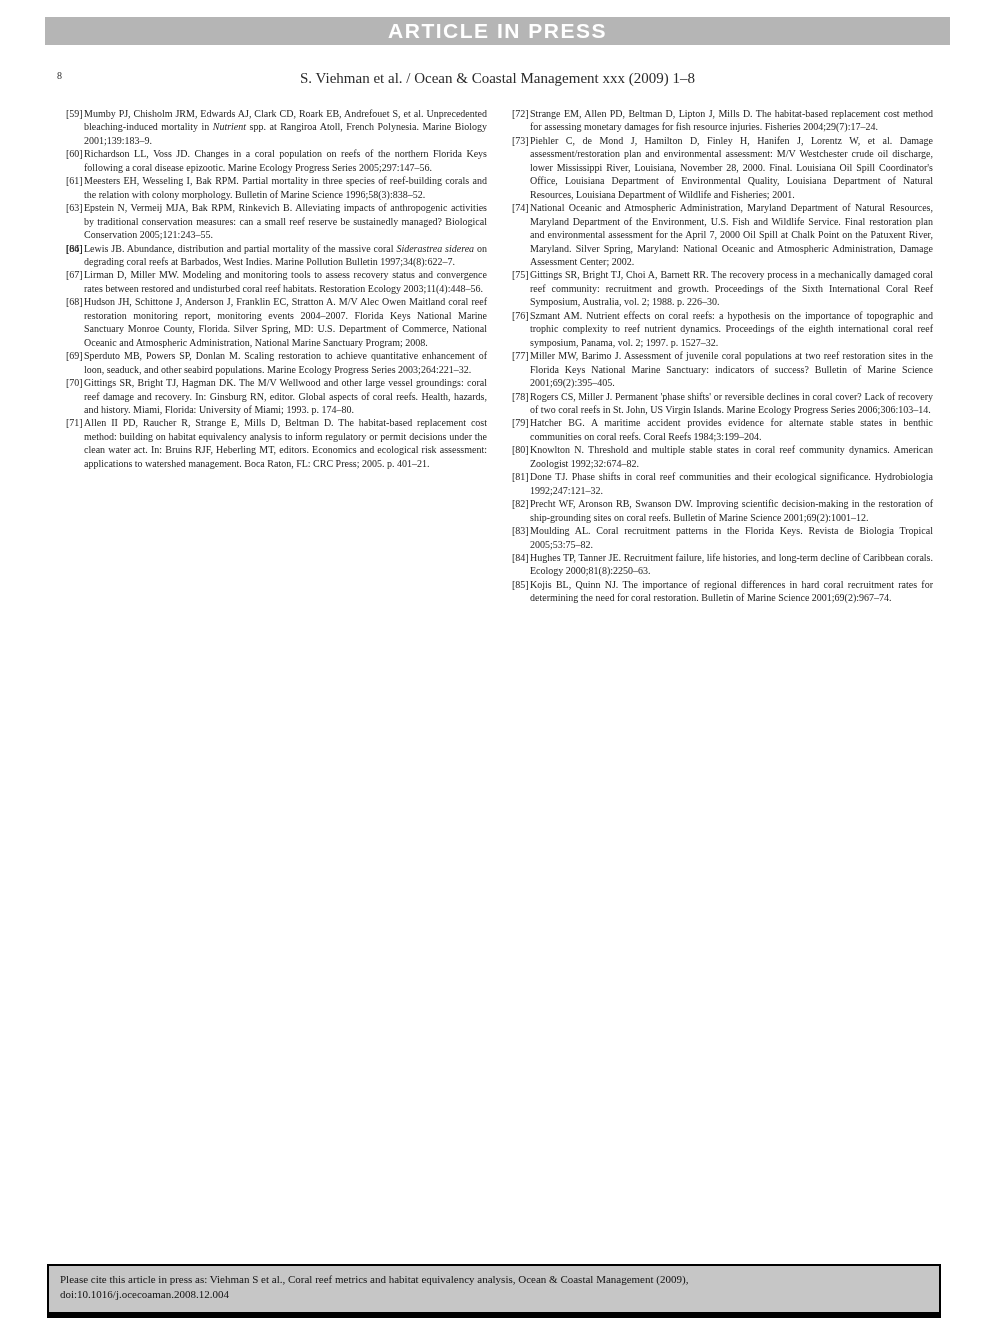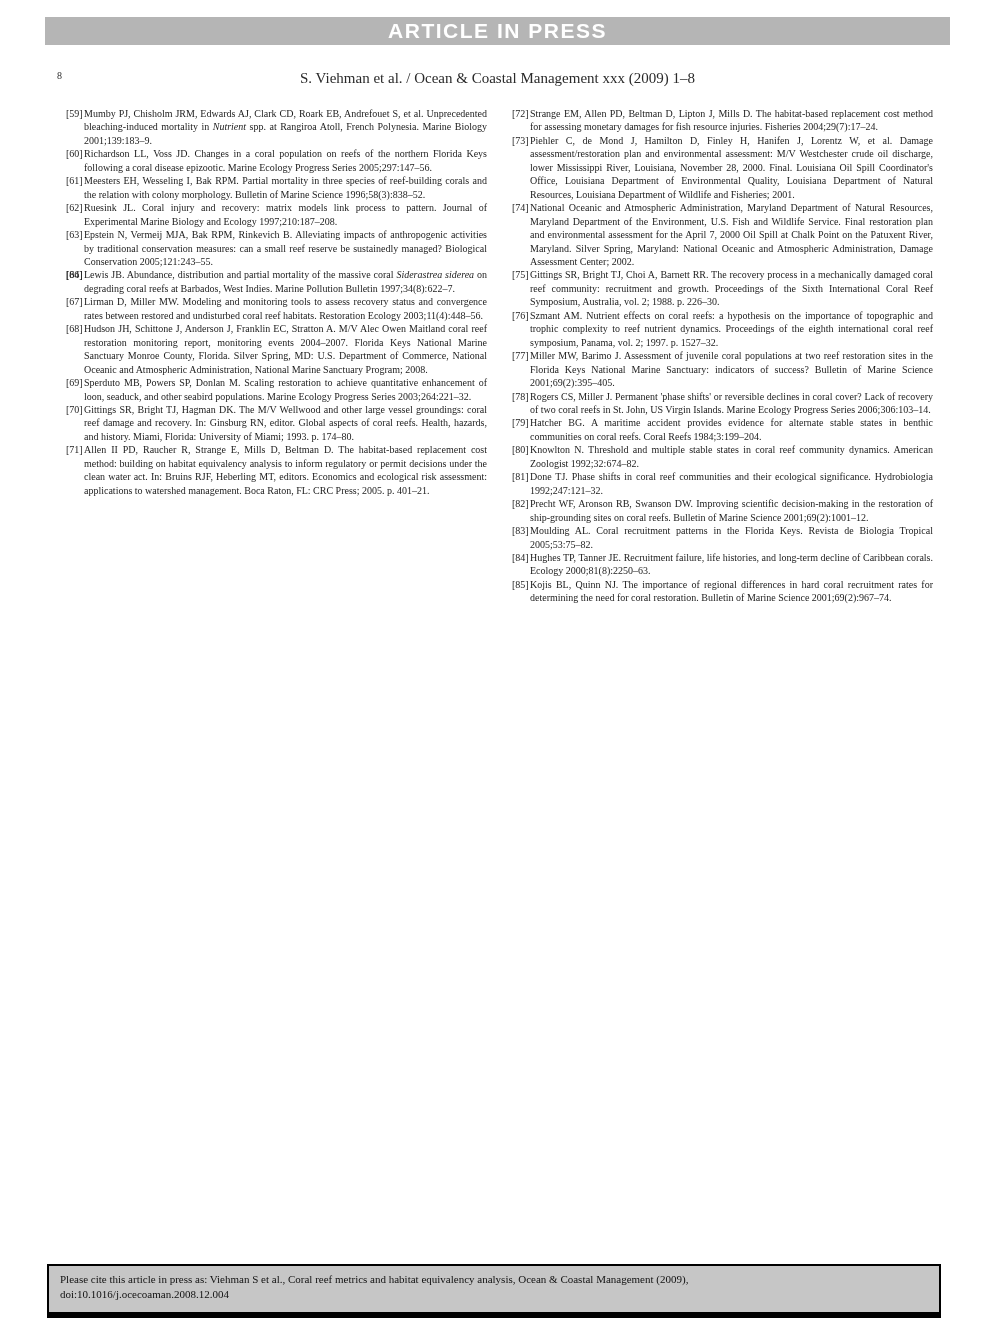--- a/index.html
+++ b/index.html
@@ -32,21 +32,20 @@
   </div>
 
   <div class="page-num">8</div>
 
   <div class="running-head">S. Viehman et al. / Ocean &amp; Coastal Management xxx (2009) 1–8</div>
 
   <div class="col col-left" id="refs-left">
       <div class="ref"><span class="ref-num">[59]</span><span><span>Mumby PJ, Chisholm JRM, Edwards AJ, Clark CD, Roark EB, Andrefouet S, et al. Unprecedented bleaching-induced mortality in </span><span class="it">Nutrient</span><span> spp. at Rangiroa Atoll, French Polynesia. Marine Biology 2001;139:183–9.</span></span></div>
       <div class="ref"><span class="ref-num">[60]</span><span><span>Richardson LL, Voss JD. Changes in a coral population on reefs of the northern Florida Keys following a coral disease epizootic. Marine Ecology Progress Series 2005;297:147–56.</span></span></div>
       <div class="ref"><span class="ref-num">[61]</span><span><span>Meesters EH, Wesseling I, Bak RPM. Partial mortality in three species of reef-building corals and the relation with colony morphology. Bulletin of Marine Science 1996;58(3):838–52.</span></span></div>
-      <div class="ref"><span class="ref-num">[62]</span><span><span>Ruesink JL. Coral injury and recovery: matrix models link process to pattern. Journal of Experimental Marine Biology and Ecology 1997;210:187–208.</span></span></div>
       <div class="ref"><span class="ref-num">[63]</span><span><span>Epstein N, Vermeij MJA, Bak RPM, Rinkevich B. Alleviating impacts of anthropogenic activities by traditional conservation measures: can a small reef reserve be sustainedly managed? Biological Conservation 2005;121:243–55.</span></span></div>
       <div class="ref"><span class="ref-num">[64]</span></div>
       <div class="ref"><span class="ref-num">[86]</span><span><span>Lewis JB. Abundance, distribution and partial mortality of the massive coral </span><span class="it">Siderastrea siderea</span><span> on degrading coral reefs at Barbados, West Indies. Marine Pollution Bulletin 1997;34(8):622–7.</span></span></div>
       <div class="ref"><span class="ref-num">[67]</span><span><span>Lirman D, Miller MW. Modeling and monitoring tools to assess recovery status and convergence rates between restored and undisturbed coral reef habitats. Restoration Ecology 2003;11(4):448–56.</span></span></div>
       <div class="ref"><span class="ref-num">[68]</span><span><span>Hudson JH, Schittone J, Anderson J, Franklin EC, Stratton A. M/V Alec Owen Maitland coral reef restoration monitoring report, monitoring events 2004–2007. Florida Keys National Marine Sanctuary Monroe County, Florida. Silver Spring, MD: U.S. Department of Commerce, National Oceanic and Atmospheric Administration, National Marine Sanctuary Program; 2008.</span></span></div>
       <div class="ref"><span class="ref-num">[69]</span><span><span>Sperduto MB, Powers SP, Donlan M. Scaling restoration to achieve quantitative enhancement of loon, seaduck, and other seabird populations. Marine Ecology Progress Series 2003;264:221–32.</span></span></div>
       <div class="ref"><span class="ref-num">[70]</span><span><span>Gittings SR, Bright TJ, Hagman DK. The M/V Wellwood and other large vessel groundings: coral reef damage and recovery. In: Ginsburg RN, editor. Global aspects of coral reefs. Health, hazards, and history. Miami, Florida: University of Miami; 1993. p. 174–80.</span></span></div>
       <div class="ref"><span class="ref-num">[71]</span><span><span>Allen II PD, Raucher R, Strange E, Mills D, Beltman D. The habitat-based replacement cost method: building on habitat equivalency analysis to inform regulatory or permit decisions under the clean water act. In: Bruins RJF, Heberling MT, editors. Economics and ecological risk assessment: applications to watershed management. Boca Raton, FL: CRC Press; 2005. p. 401–21.</span></span></div>
     </div>
   <div class="col col-right" id="refs-right">

